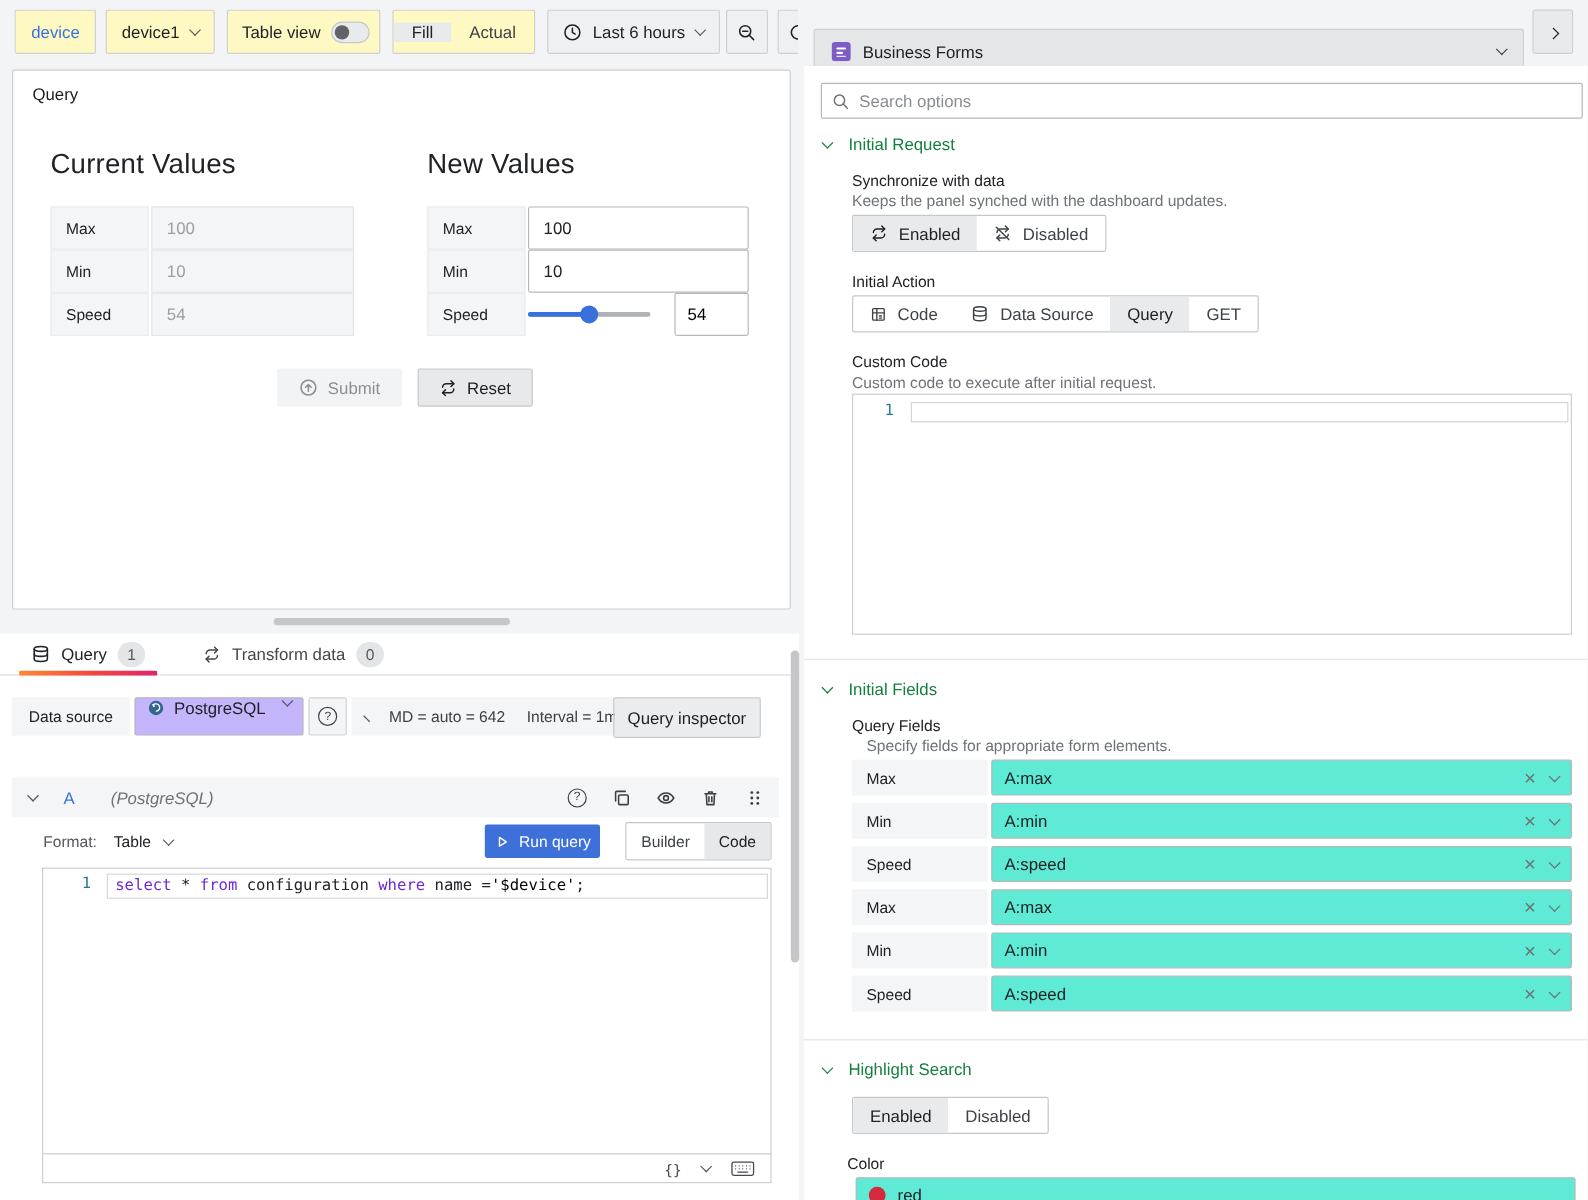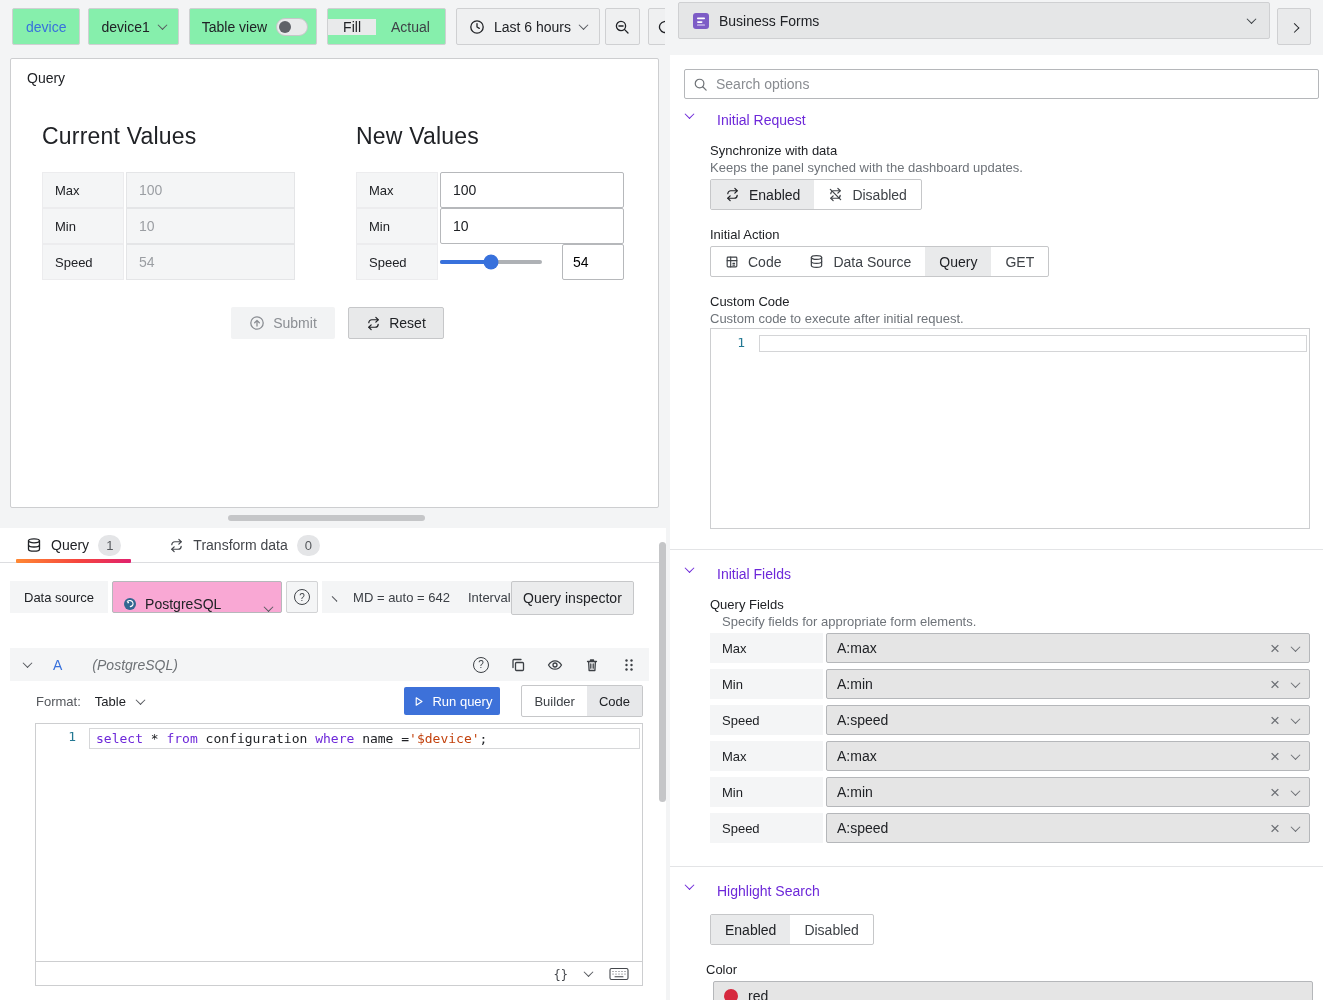--- a/index.html
+++ b/index.html
@@ -4,30 +4,30 @@
 <style>
   *{box-sizing:border-box;margin:0;padding:0}
   html,body{width:1323px;height:1000px}
   body{position:relative;overflow:hidden;background:#f3f4f5;font-family:"Liberation Sans",sans-serif;color:#202226;font-size:14px}
   svg.ic{stroke:currentColor;fill:none;stroke-width:1.3;stroke-linecap:round;stroke-linejoin:round;display:block}
   .cvd,.cvr{display:inline-block;width:7px;height:7px;border-right:1.6px solid currentColor;border-bottom:1.6px solid currentColor}
   .cvd{transform:rotate(45deg) translate(-1px,-1px)}
   .cvr{transform:rotate(-45deg) translate(-1px,1px)}
   
   .toolbar{position:absolute;left:12px;top:8px;width:653px;height:37px;display:flex;gap:8px;overflow:hidden}
-  .chip{display:flex;align-items:center;background:#86efac;border:1px solid #cfd0d2;border-radius:2px;padding:0 12px;gap:9px;white-space:nowrap;flex:none}
+  .chip{display:flex;align-items:center;background:#fef9c3;border:1px solid #cfd0d2;border-radius:2px;padding:0 12px;gap:9px;white-space:nowrap;flex:none}
   .chip.gray{background:#eff0f1}
   .devlbl{color:#3871dc;font-weight:500}
   .toggle{width:32px;height:18px;border-radius:9px;background:#e9eaeb;border:1px solid #c6c7c9;position:relative;flex:none}
   .toggle .knob{position:absolute;left:2px;top:2px;width:12px;height:12px;border-radius:50%;background:#5f6268}
   .seg{display:flex;padding:0;gap:0}
   .segopt{padding:0 15px;display:flex;align-items:center;color:#3e4247}
   .segopt.sel{background:#e9eaeb;color:#202226;font-weight:500}
   
-  .rp-header{position:absolute;left:678px;top:2px;width:592px;height:37px;background:#e5e6e7;border:1px solid #cfd0d2;border-radius:2px;display:flex;align-items:center;padding:0 14px;gap:10px}
+  .rp-header{position:absolute;left:678px;top:24px;width:592px;height:37px;background:#e5e6e7;border:1px solid #cfd0d2;border-radius:2px;display:flex;align-items:center;padding:0 14px;gap:10px}
   .rp-header .ttl{font-weight:500}
   .rp-next{position:absolute;left:1277px;top:8px;width:34px;height:37px;background:#e9eaeb;border:1px solid #cfd0d2;border-radius:2px;display:flex;align-items:center;justify-content:center;color:#202226}
   
   .panel{position:absolute;left:10px;top:58px;width:649px;height:450px;background:#fff;border:1px solid #cdced0;border-radius:2px}
   .panel-title{position:absolute;left:16px;top:11px}
   .col{position:absolute;top:64px}
   .col h2{font-size:23px;font-weight:500;margin:0 0 22px;letter-spacing:.2px}
   .col.cur{left:31px;width:253px}.col.nw{left:345px;width:268px}
   .frow{display:flex;height:36px}
   .flabel{width:82px;background:#f4f5f6;border:1px solid #ececee;display:flex;align-items:center;padding-left:12px;font-size:13px;flex:none}
@@ -46,65 +46,65 @@
   .drag-pill{position:absolute;left:228px;top:515px;width:197px;height:6px;border-radius:3px;background:#c5c6c8}
   
   .bottom{position:absolute;left:0;top:528px;width:666px;height:472px;background:#fff}
   .tabs{position:absolute;left:0;top:0;width:100%;height:35px;border-bottom:1px solid #dcdde0;display:flex;align-items:center;padding-left:16px;gap:28px}
   .tab{position:relative;height:35px;display:flex;align-items:center;gap:9px;padding:0 10px;font-weight:500}
   .tab.inactive{font-weight:400;color:#43464b}
   .tab.active::after{content:"";position:absolute;left:0;right:0;bottom:0;height:4px;border-radius:1px;background:linear-gradient(90deg,#ff8833,#f5443e 55%,#e0226e)}
   .badge{height:21px;min-width:21px;padding:0 8px;border-radius:11px;background:#e4e5e7;color:#55585c;font-size:13px;display:flex;align-items:center;justify-content:center}
   .ds-row{position:absolute;left:10px;top:53px;width:638px;height:32px;display:flex;gap:4px}
   .ds-label{padding:0 14px;background:#f4f5f6;display:flex;align-items:center;font-size:13px;font-weight:500;flex:none}
-  .ds-select{width:170px;border:1px solid #b6b8bb;border-radius:2px;background:#f9a8d4;display:flex;align-items:flex-end;padding:0 9px;gap:7px;flex:none}
+  .ds-select{width:141px;border:1px solid #b6b8bb;border-radius:2px;background:#c4b5fd;display:flex;align-items:flex-start;padding:0 9px;gap:7px;flex:none}
   .help-chip{width:32px;background:#f4f5f6;border:1px solid #d2d3d5;border-radius:2px;display:flex;align-items:center;justify-content:center;flex:none;color:#3f4348}
   .qmark{width:16px;height:16px;border:1.3px solid currentColor;border-radius:50%;display:flex;align-items:center;justify-content:center}
   .qmark::before{content:"?";font-size:10px;font-weight:500}
   .stats{width:229px;background:#f4f5f6;display:flex;align-items:center;gap:18px;padding:0 12px;font-size:13px;color:#3c4046;white-space:nowrap;overflow:hidden;flex:none}
   .inspector{position:absolute;left:501px;top:0;height:34px;padding:0 11px;background:#ebeced;border:1px solid #c6c7c9;border-radius:2px;display:flex;align-items:center;font-weight:500;z-index:2;background-clip:padding-box}
   .qrow{position:absolute;left:10px;top:120px;width:639px;height:33px;background:#f4f5f6;display:flex;align-items:center;color:#56595e}
   .refid{margin-left:22px;color:#3871dc;font-weight:500}
   .dshint{margin-left:30px;font-style:italic;color:#6e7276}
   .qicons{margin-left:auto;margin-right:12px;display:flex;gap:21px;align-items:center;color:#3c4045}
   .fmt-row{position:absolute;left:36px;top:159px;width:607px;height:28px;display:flex;align-items:center;color:#54575c}
   .fmt-val{font-size:13px;color:#202226;margin-left:14px}
   .fmt-lbl{font-size:13px}
   .runbtn{margin-left:auto;width:96px;height:28px;background:#3d71d9;border-radius:2px;color:#fff;font-size:13px;font-weight:500;display:flex;align-items:center;justify-content:center;gap:7px}
   .bc-group{margin-left:21px;height:32px;border:1px solid #c6c7c9;border-radius:2px;background:#fff;display:flex}
   .bc-opt{padding:0 12px;display:flex;align-items:center;font-size:13px;color:#3e4247}
   .bc-opt.sel{background:#e7e8ea;color:#202226;font-weight:500}
   .editor{position:absolute;left:35px;top:195px;width:608px;height:239px;border:1px solid #cdced0;background:#fff;display:flex}
   .gutter{width:53px;padding:5px 13px 0 0;text-align:right;font-family:"DejaVu Sans Mono",monospace;font-size:13px;color:#237893;flex:none}
   .codearea{flex:1;padding:4px 2px 0 0;min-width:0}
   .codeline{border:1px solid #d6d7d9;padding:0 6px;line-height:19px;font-family:"DejaVu Sans Mono",monospace;font-size:13px;white-space:pre;color:#202226}
-  .tok-kw{color:#6d28d9}.tok-str{color:#c2410c}
+  .tok-kw{color:#6d28d9}.tok-str{color:#000000}
   .editor-bar{position:absolute;left:35px;top:433px;width:608px;height:25px;border:1px solid #cdced0;background:#fff;display:flex;align-items:center;justify-content:flex-end;gap:17px;padding-right:13px;color:#44474c}
   .braces::before{content:"{}";font-family:"DejaVu Sans Mono",monospace;font-size:12px}
   .vscroll{position:absolute;left:659px;top:542px;width:7px;height:260px;background:#c5c6c8;border-radius:3.5px}
   
   .rpane{position:absolute;left:670px;top:55px;width:653px;height:945px;background:#fff}
   .abs{position:absolute}
   .search{border:1px solid #b5b7ba;border-radius:2px;display:flex;align-items:center;padding:0 8px;gap:8px;background:#fff;color:#6e7276}
   .search input{flex:1;border:none;outline:none;font-size:14px;font-family:inherit;color:#202226;background:transparent}
   .search input::placeholder{color:#898c91}
-  .sect-h{display:flex;align-items:flex-start;gap:24px;font-weight:500;color:#6d28d9}
+  .sect-h{display:flex;align-items:center;gap:14px;font-weight:500;color:#15803d}
   .lbl13{font-size:13px;font-weight:500;color:#202226}
   .desc13{font-size:13px;color:#6e7379}
   .rgroup{display:inline-flex;border:1px solid #c6c7c9;border-radius:2px;background:#fff;height:31px}
   .ropt{display:flex;align-items:center;gap:9px;padding:0 14px;color:#3e4247}
   .ropt.sel{background:#e9eaeb;color:#202226;font-weight:500}
   .ccedit{width:600px;height:201px;border:1px solid #cdced0;background:#fff;display:flex}
   .ccedit .gutter{width:48px;padding:6px 14px 0 0}
   .ccedit .line{flex:1;height:17px;margin:6px 2px 0 0;border:1px solid #d4d5d7}
   .divider{left:0;width:653px;height:1px;background:#e3e4e6}
   .fieldrows{display:block}
   .fieldrow{display:flex;height:30px;margin-bottom:6px;width:600px}
   .frlabel{width:113px;background:#f4f5f6;display:flex;align-items:center;padding-left:12px;font-size:13px;flex:none}
-  .frselect{flex:1;margin-left:3px;border:1px solid #b5b7ba;border-radius:2px;display:flex;align-items:center;padding:0 10px;background:#e5e5e5;color:#6d7075}
+  .frselect{flex:1;margin-left:3px;border:1px solid #b5b7ba;border-radius:2px;display:flex;align-items:center;padding:0 10px;background:#5eead4;color:#6d7075}
   .frselect .val{color:#202226}
   .xi{margin-left:auto;font-size:17px;line-height:1;color:#6d7075}
   .frselect .cvd{margin-left:12px}
   .colordot{width:14px;height:14px;border-radius:50%;background:#d6293e;flex:none}
 </style>
 </head>
 <body>
 
 <div class="toolbar">
   <div class="chip" style="padding:0 13px">

